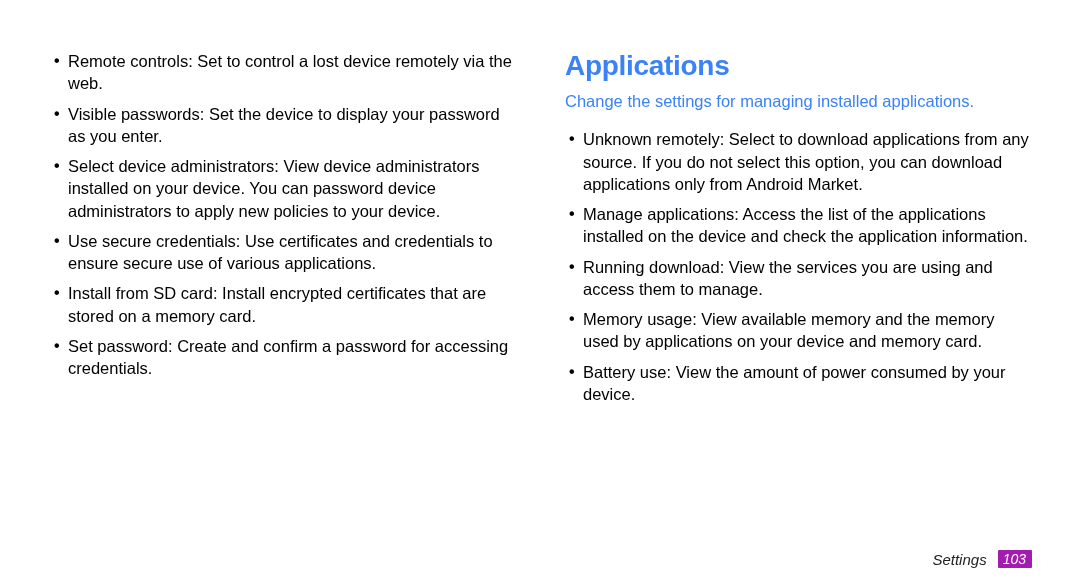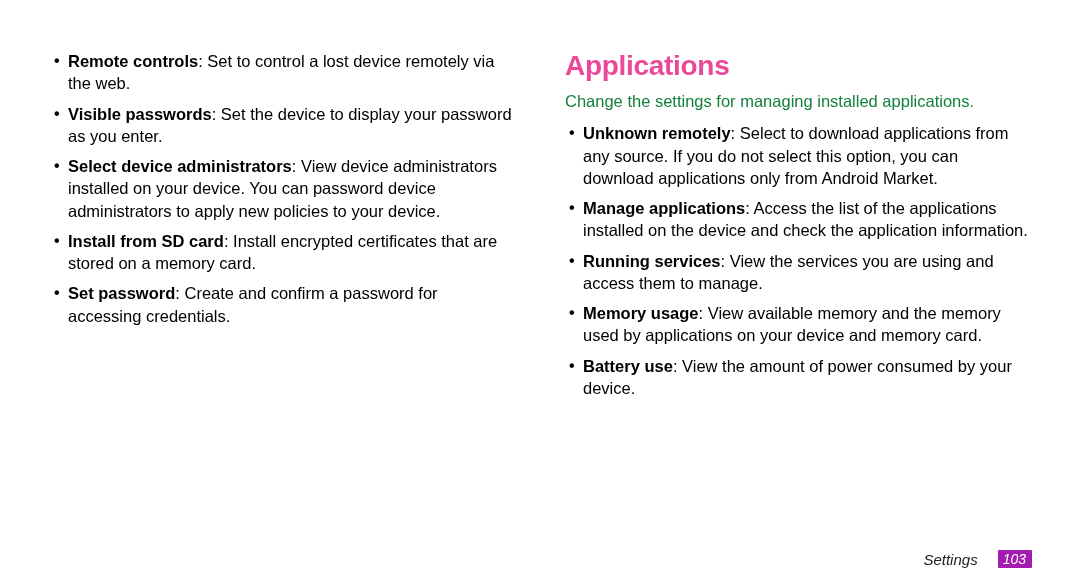--- a/index.html
+++ b/index.html
@@ -17,28 +17,28 @@
       padding: 50px 50px 0 50px;
       gap: 50px;
     }
     .column {
       flex: 1;
       min-width: 0;
     }
     .heading {
       font-size: 28px;
       font-weight: 700;
-      color: #ec4899;
+      color: #3b82f6;
       margin: 0 0 8px 0;
       letter-spacing: -0.3px;
     }
     .intro {
       font-size: 16.5px;
-      color: #15803d;
-      margin: 0 0 10px 0;
+      color: #3b82f6;
+      margin: 0 0 16px 0;
       line-height: 1.35;
     }
     ul.bullets {
       list-style: none;
       padding: 0;
       margin: 0;
     }
     ul.bullets li {
       position: relative;
       padding-left: 18px;
@@ -49,63 +49,64 @@
     }
     ul.bullets li::before {
       content: "•";
       position: absolute;
       left: 4px;
       top: 0;
       font-weight: 700;
       font-size: 16px;
     }
     .term {
-      font-weight: 700;
+      font-weight: 400;
     }
     .footer {
       position: absolute;
       bottom: 18px;
       right: 48px;
       font-size: 15px;
       font-style: italic;
       color: #222;
       display: flex;
       align-items: center;
-      gap: 20px;
+      gap: 11px;
     }
     .page-number {
       font-style: italic;
       background: #a21caf;
       color: #fff;
       padding: 1px 6px 1px 5px;
       font-size: 14px;
       border-radius: 1px;
     }
   </style>
 </head>
 <body>
 
 <div class="page">
   <div class="column">
     <ul class="bullets">
       <li><span class="term">Remote controls</span><span>: Set to control a lost device remotely via the web.</span></li>
       <li><span class="term">Visible passwords</span><span>: Set the device to display your password as you enter.</span></li>
       <li><span class="term">Select device administrators</span><span>: View device administrators installed on your device. You can password device administrators to apply new policies to your device.</span></li>
+      <li><span class="term">Use secure credentials</span><span>: Use certificates and credentials to ensure secure use of various applications.</span></li>
       <li><span class="term">Install from SD card</span><span>: Install encrypted certificates that are stored on a memory card.</span></li>
       <li><span class="term">Set password</span><span>: Create and confirm a password for accessing credentials.</span></li>
     </ul>
   </div>
 
   <div class="column">
     <h2 class="heading">Applications</h2>
     <p class="intro">Change the settings for managing installed applications.</p>
     <ul class="bullets">
       <li><span class="term">Unknown remotely</span><span>: Select to download applications from any source. If you do not select this option, you can download applications only from Android Market.</span></li>
       <li><span class="term">Manage applications</span><span>: Access the list of the applications installed on the device and check the application information.</span></li>
-      <li><span class="term">Running services</span><span>: View the services you are using and access them to manage.</span></li>
+      <li><span class="term">Running download</span><span>: View the services you are using and access them to manage.</span></li>
       <li><span class="term">Memory usage</span><span>: View available memory and the memory used by applications on your device and memory card.</span></li>
       <li><span class="term">Battery use</span><span>: View the amount of power consumed by your device.</span></li>
     </ul>
   </div>
 </div>
 
 <div class="footer">
   <span>Settings</span>
   <span class="page-number">103</span>
 </div>

